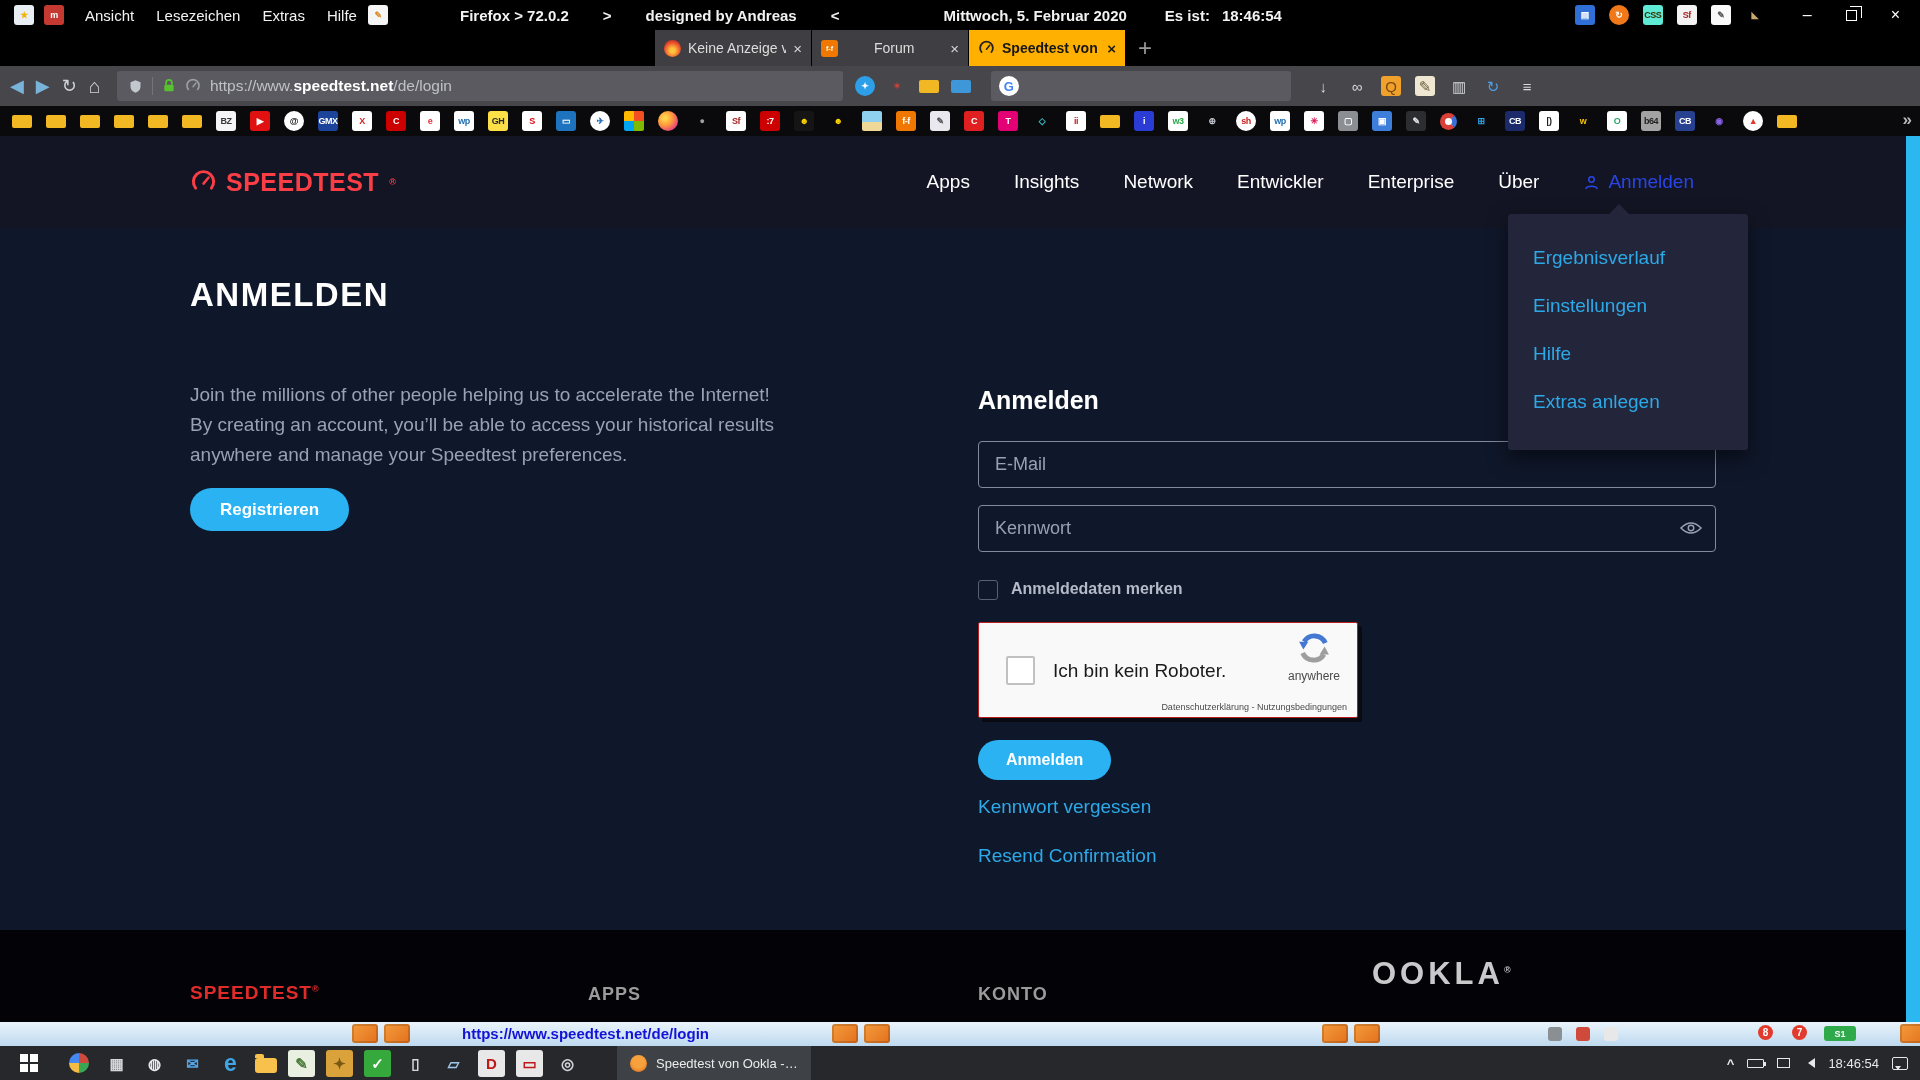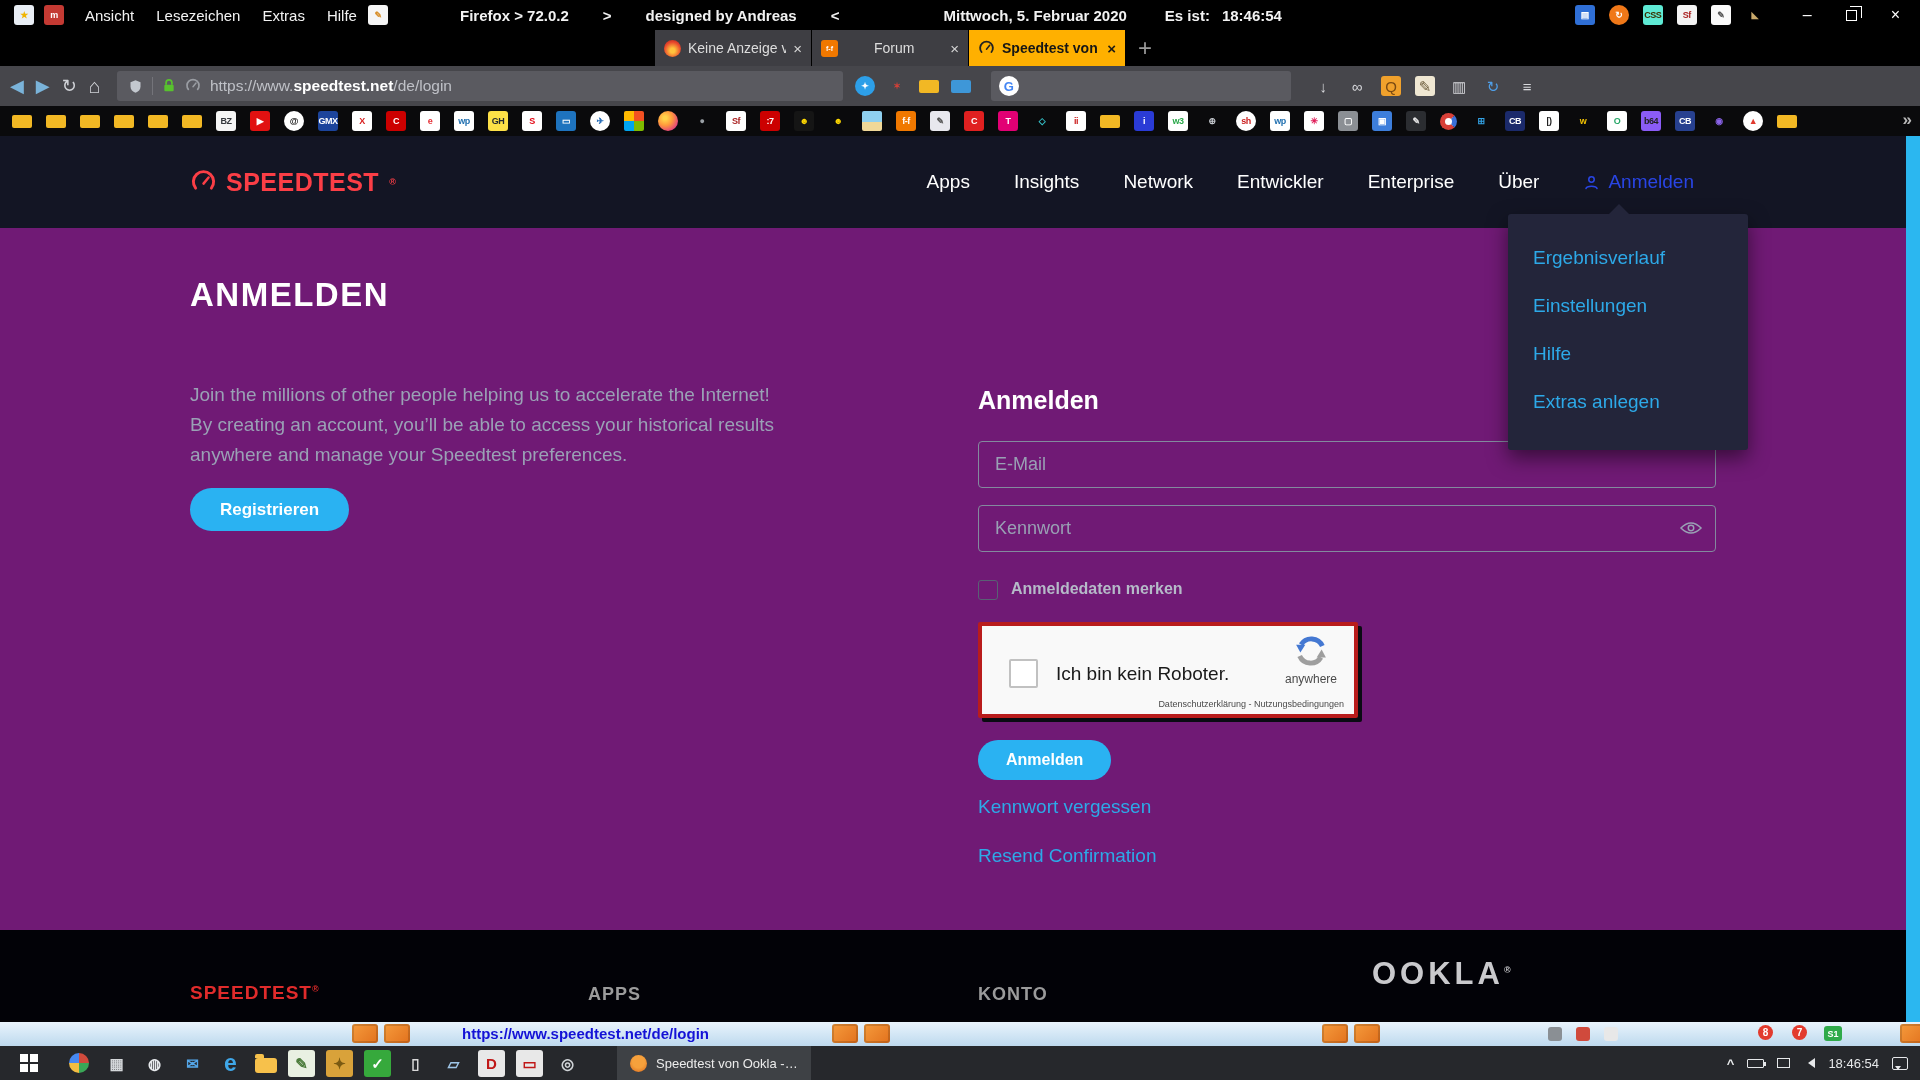--- a/index.html
+++ b/index.html
@@ -53,21 +53,21 @@
   .url-text{white-space:nowrap}
   .url-domain{color:#fff;font-weight:700}
   .searchbar{width:300px;height:30px;background:#5a5a60;border-radius:3px;display:flex;align-items:center;gap:8px;padding:0 8px;margin-left:8px}
   .g-badge{width:20px;height:20px;border-radius:50%;background:#fff;color:#4285f4;font-weight:700;font-size:13px;display:flex;align-items:center;justify-content:center}
   .search-input{flex:1;background:none;border:none;outline:none;color:#eee;font-size:14px}
 
   
   .bookmarksbar{position:absolute;top:106px;left:0;right:0;height:30px;background:#0a0a0c;display:flex;align-items:center;gap:14px;padding:0 12px}
 
   
-  .viewport{position:absolute;top:136px;left:0;width:1920px;height:886px;background:#701a75;overflow:hidden}
+  .viewport{position:absolute;top:136px;left:0;width:1920px;height:886px;background:#0f172a;overflow:hidden}
   .site-header{position:absolute;top:0;left:0;width:100%;height:92px;background:#131524;display:flex;align-items:center;padding:0 226px 0 190px}
   .logo{display:flex;align-items:center;gap:9px;color:#fb3e46;font-weight:700;font-size:25px;letter-spacing:.5px}
   .logo sup{font-size:9px;margin-left:1px}
   .site-nav{margin-left:auto;display:flex;gap:44px;font-size:19px;color:#fff;align-items:center}
   .site-nav a{color:inherit;text-decoration:none;cursor:pointer}
   .signin{color:#2945e5;display:flex;gap:8px;align-items:center;font-size:19px;cursor:pointer}
 
   .dropdown{position:absolute;left:1508px;top:78px;width:240px;background:#23253a;border-radius:3px;padding:20px 0 24px;z-index:6;box-shadow:0 8px 20px rgba(0,0,0,.5)}
   .dropdown::before{content:"";position:absolute;top:-10px;left:100px;border:11px solid transparent;border-bottom:11px solid #23253a;border-top:none}
   .dd-item{display:block;padding:13px 25px;font-size:19px;color:#2da9e8;cursor:pointer}
@@ -79,21 +79,21 @@
   .form-title{position:absolute;left:978px;top:250px;font-size:25px;font-weight:700;color:#fff}
   .input{position:absolute;left:978px;width:738px;height:47px;background:transparent;border:1px solid #838a9e;border-radius:4px;color:#dfe3ee;font-size:18px;padding:0 16px;outline:none;font-family:inherit}
   .input::placeholder{color:#99a0b4}
   .in-email{top:305px}
   .in-pass{top:369px}
   .eye{position:absolute;left:1680px;top:384px}
   .remember{position:absolute;left:978px;top:444px;display:flex;gap:13px}
   .remember .box{width:20px;height:20px;border:1px solid #596074;border-radius:3px;cursor:pointer}
   .remember .lbl{color:#b5bac8;font-size:16px;font-weight:700}
 
-  .recaptcha{position:absolute;left:978px;top:486px;width:380px;height:96px;background:#f9f9f9;border:4px solid #b91c1c;border-radius:2px;box-shadow:4px 4px 0 0 #0a0b12}
+  .recaptcha{position:absolute;left:978px;top:486px;width:380px;height:96px;background:#f9f9f9;border:1px solid #b91c1c;border-radius:2px;box-shadow:4px 4px 0 0 #0a0b12}
   .rc-box{position:absolute;left:27px;top:33px;width:29px;height:29px;background:#fff;border:2px solid #c1c1c1;border-radius:2px;cursor:pointer}
   .rc-label{position:absolute;left:74px;top:37px;font-size:19px;color:#1a1a1a}
   .rc-logo{position:absolute;right:12px;top:8px;width:62px;text-align:center}
   .rc-brand{font-size:12px;color:#4a4a4a;margin-top:0}
   .rc-terms{position:absolute;right:10px;bottom:5px;font-size:9px;color:#4a4a4a}
 
   .submit-btn{position:absolute;left:978px;top:604px;height:40px;padding:0 28px;border-radius:20px;font-size:16px}
   .plink{position:absolute;left:978px;font-size:19px;color:#2da9e8;cursor:pointer;text-decoration:none}
   .link-forgot{top:660px}
   .link-resend{top:709px}
@@ -107,21 +107,21 @@
   .f-ookla{position:absolute;left:1372px;top:26px;color:#c9c9cc;font-size:31px;font-weight:700;letter-spacing:4px}
   .f-ookla sup{font-size:9px;letter-spacing:0}
   .page-scrollbar{position:absolute;right:0;top:0;width:14px;height:100%;background:#2bb7f0;cursor:pointer}
 
   
   .desktop{position:absolute;top:1022px;left:0;right:0;height:24px;background:linear-gradient(180deg,#eaf4fc 0%,#cfe4f4 60%,#bed9ee 100%);overflow:hidden}
   .d-url{position:absolute;left:462px;top:3px;font-size:15px;font-weight:700;color:#1412d6}
   .d-ic{position:absolute;top:2px;width:26px;height:19px;background:linear-gradient(135deg,#f59b3c,#e2711d);border-radius:3px;box-shadow:inset 0 0 0 2px rgba(0,0,0,.15)}
   .d-mini{position:absolute;top:5px;width:14px;height:14px;border-radius:3px}
   .d-badge{position:absolute;top:3px;width:15px;height:15px;border-radius:50%;background:#e23b2e;color:#fff;font-size:10px;font-weight:700;display:flex;align-items:center;justify-content:center}
-  .d-s1{position:absolute;top:4px;width:18px;height:15px;border-radius:3px;background:#2faa4a;color:#fff;font-size:9px;font-weight:700;display:flex;align-items:center;justify-content:center}
+  .d-s1{position:absolute;top:4px;width:32px;height:15px;border-radius:3px;background:#2faa4a;color:#fff;font-size:9px;font-weight:700;display:flex;align-items:center;justify-content:center}
 
   
   .taskbar{position:absolute;top:1046px;left:0;right:0;height:34px;background:#26282c;display:flex;align-items:center;color:#e6e8ea}
   .start{width:58px;height:34px;display:flex;align-items:center;justify-content:center;cursor:pointer}
   .win4{display:grid;grid-template-columns:8px 8px;grid-template-rows:8px 8px;gap:2px}
   .win4 span{background:#fff;display:block}
   .tb-icons{display:flex;align-items:center;gap:11px;margin-left:8px}
   .tb-ic{width:27px;height:27px;display:flex;align-items:center;justify-content:center;font-size:15px;font-weight:700;border-radius:3px;flex:none;line-height:1;cursor:pointer}
   .t-pie{background:conic-gradient(#d04a3c 0 25%,#3aa757 0 50%,#f2bd42 0 75%,#4688f1 0);border-radius:50%;width:20px!important;height:20px!important;margin:3px}
   .t-edge{font-size:23px!important}
@@ -282,21 +282,21 @@
       <span class="bm" style="background: rgb(255, 255, 255); color: rgb(224, 30, 90);">✳</span>
       <span class="bm" style="background: rgb(139, 143, 148); color: rgb(255, 255, 255);">▢</span>
       <span class="bm" style="background: rgb(61, 126, 219); color: rgb(255, 255, 255);">▣</span>
       <span class="bm" style="background: rgb(43, 45, 49); color: rgb(232, 232, 232);">✎</span>
       <span class="bm i-donut"></span>
       <span class="bm" style="color: rgb(51, 163, 230);">⊞</span>
       <span class="bm" style="background: rgb(27, 42, 107); color: rgb(255, 255, 255);">CB</span>
       <span class="bm" style="background: rgb(255, 255, 255); color: rgb(34, 34, 34);">[)</span>
       <span class="bm" style="color: rgb(245, 196, 0);">w</span>
       <span class="bm" style="background: rgb(255, 255, 255); color: rgb(39, 167, 104);">O</span>
-      <span class="bm" style="background: #8b5cf6; color: rgb(34, 34, 34);">b64</span>
+      <span class="bm" style="background: #a3a3a3; color: rgb(34, 34, 34);">b64</span>
       <span class="bm" style="background: rgb(39, 64, 143); color: rgb(255, 255, 255);">CB</span>
       <span class="bm" style="color: rgb(138, 99, 232);">◉</span>
       <span class="bm i-round" style="background: rgb(255, 255, 255); color: rgb(224, 58, 47);">▲</span>
       <span class="bm i-folder" style="background: rgb(242, 184, 36);"></span>
     </div>
   <span style="position:absolute;top:110px;right:8px;z-index:21;color:#b9b9b9;font-size:17px;font-weight:700">»</span>
 
   <div class="viewport">
 
     <div class="site-header">

